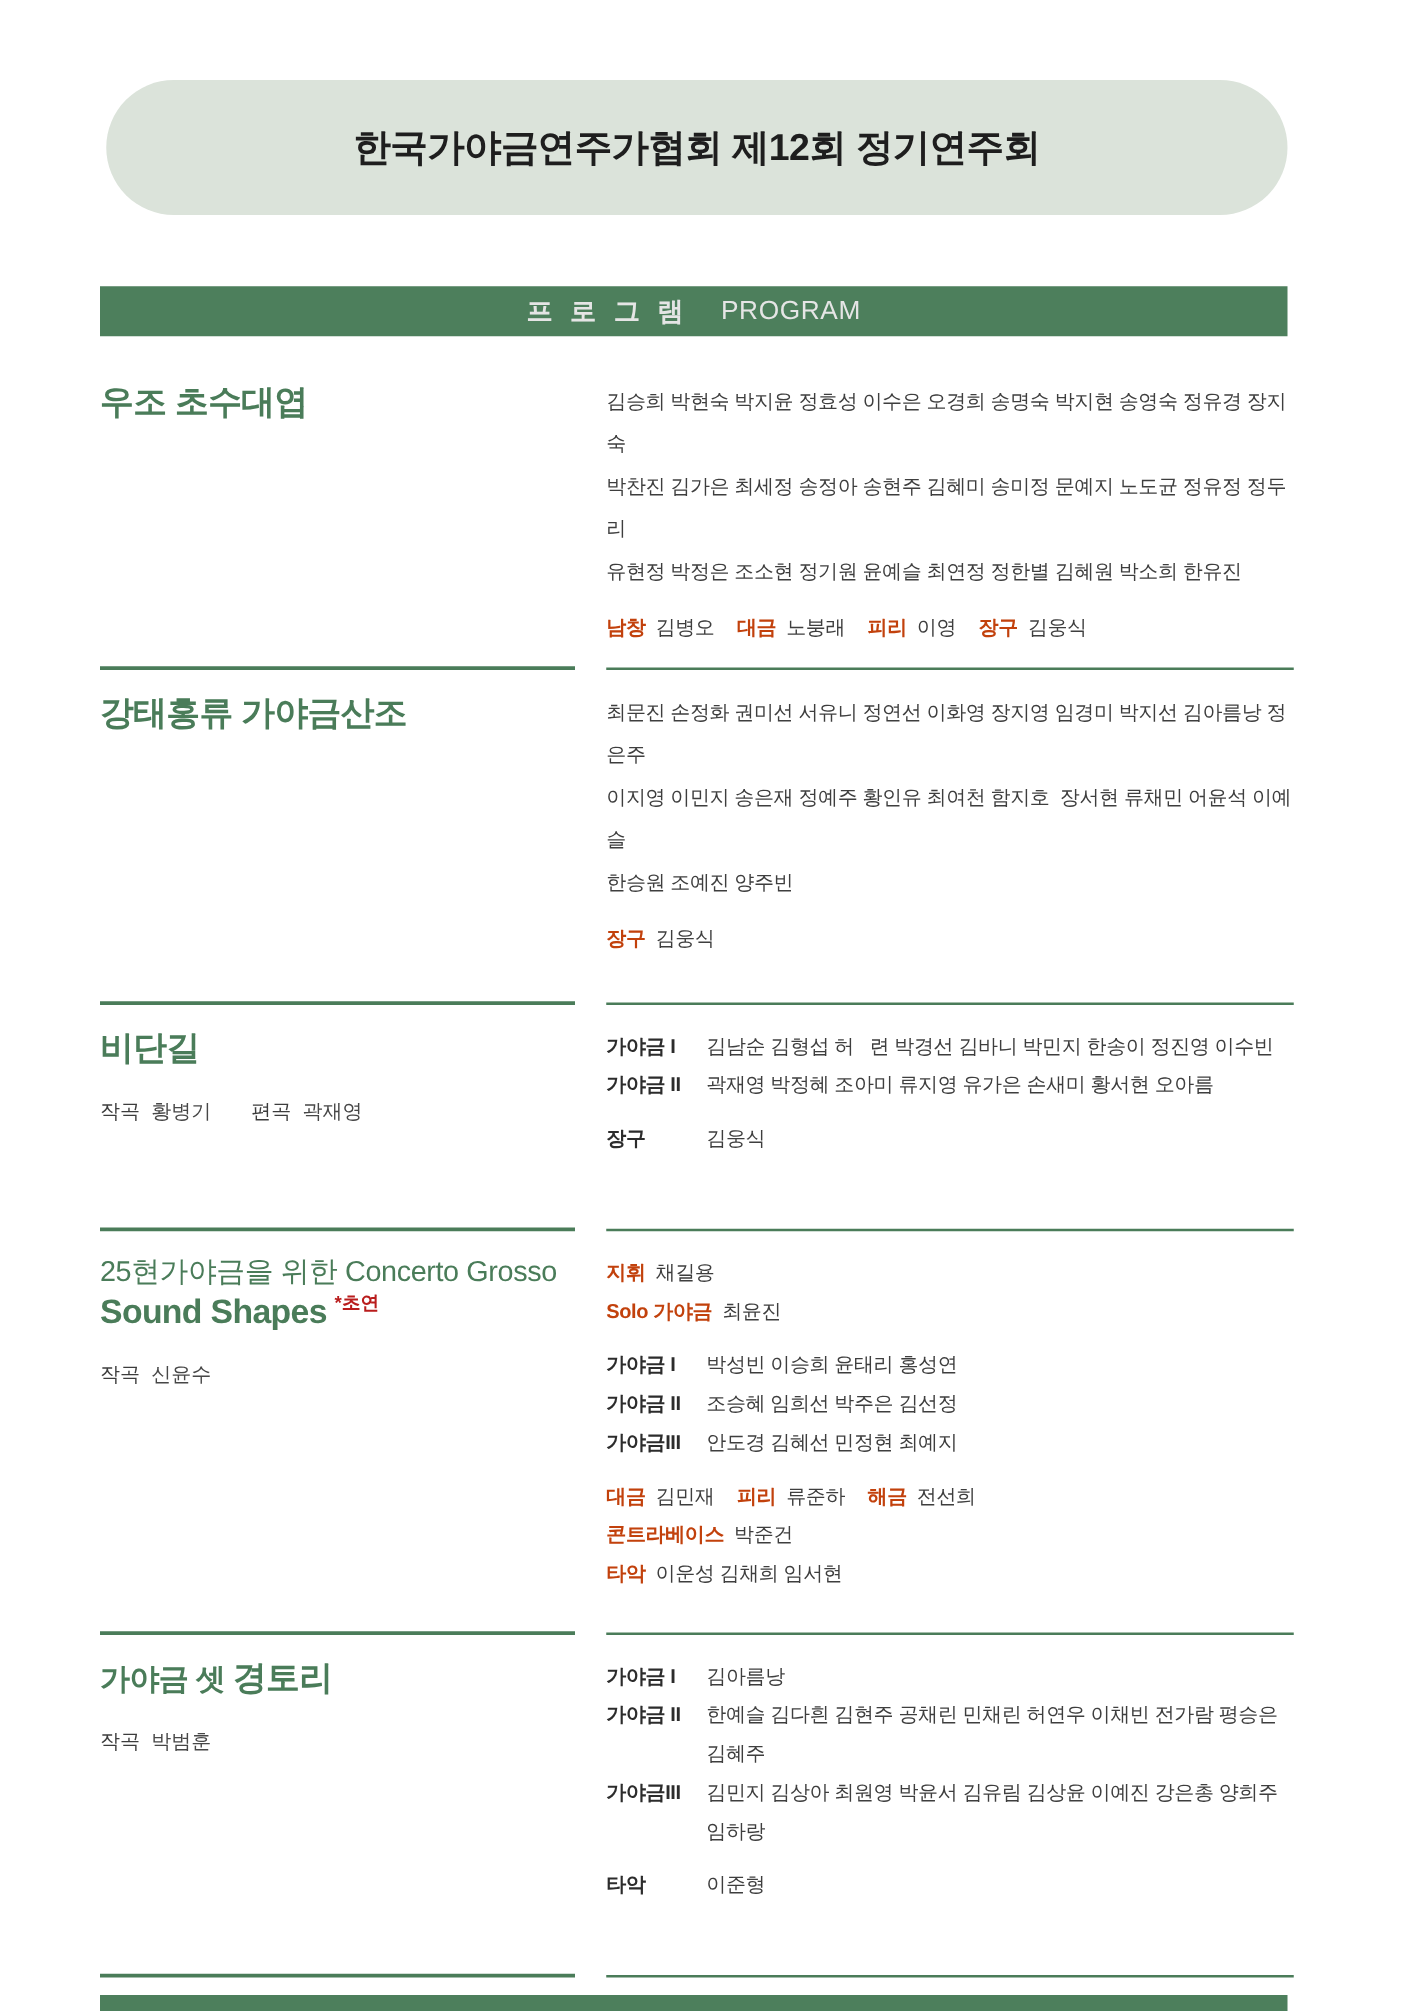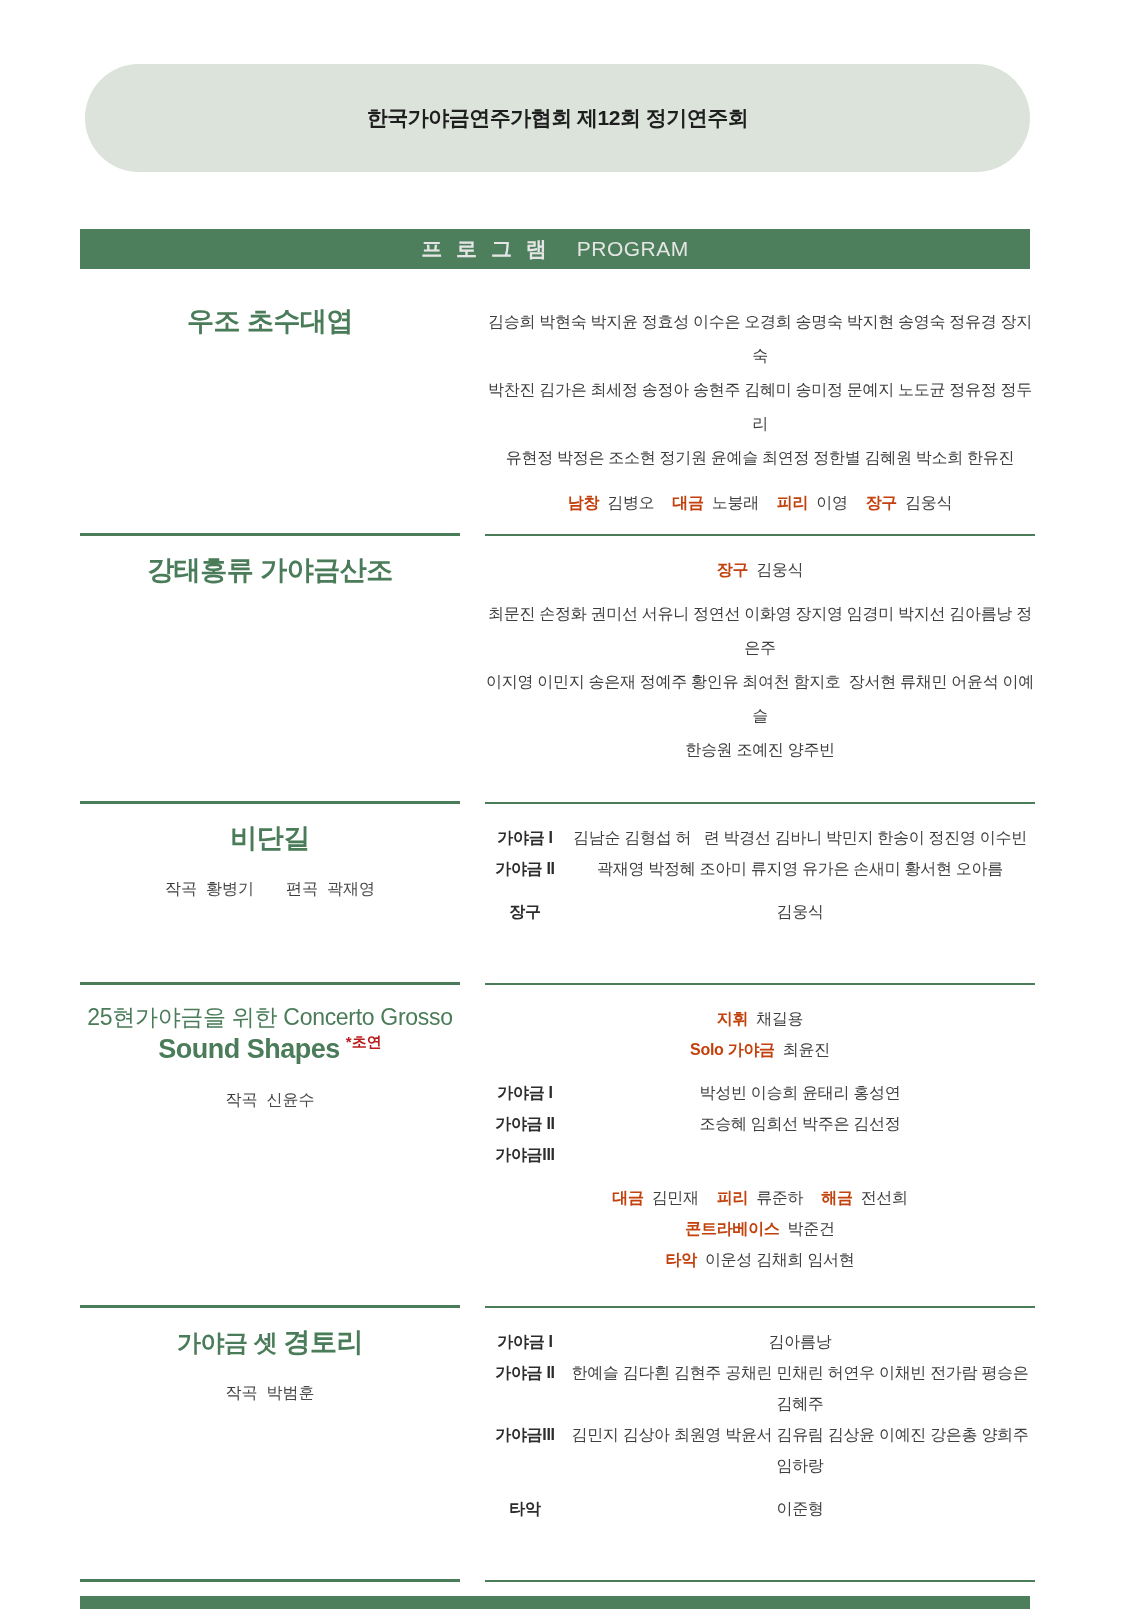--- a/index.html
+++ b/index.html
@@ -10,35 +10,35 @@
   }
   .page{position:relative;width:1140px;height:1609px;background:#fff;}
 
   
   .banner{
     position:absolute;left:85px;top:64px;width:945px;height:108px;
     background:#dbe3da;border-radius:54px;
     display:flex;align-items:center;justify-content:center;
   }
   .banner-title{
-    font-size:21px;font-weight:700;color:#1e1e1e;letter-spacing:-0.5px;
+    font-size:30px;font-weight:700;color:#1e1e1e;letter-spacing:-0.5px;
   }
 
   
   .program-bar{
     position:absolute;left:80px;top:229px;width:950px;height:40px;
     background:#4d7f5c;color:#e5e5e5;
     display:flex;align-items:center;justify-content:center;gap:26px;
   }
   .program-ko{font-size:21px;font-weight:600;letter-spacing:4px;}
   .program-en{font-size:21px;font-weight:500;letter-spacing:0.5px;}
 
   
   .sections{position:absolute;left:80px;top:305px;width:955px;}
-  .section{display:flex;align-items:stretch;text-align:center;}
+  .section{display:flex;align-items:stretch;}
   .col-left{width:380px;flex:0 0 380px;margin-right:25px;}
   .col-right{flex:1;min-width:0;}
   .divider-left{border-top:3px solid #4a7c59;margin-bottom:18px;}
   .divider-right{border-top:2px solid #4a7c59;margin-bottom:18px;margin-top:1px;}
 
   .section:nth-of-type(1){margin-bottom:15px;}
   .section:nth-of-type(2){margin-bottom:34px;}
   .section:nth-of-type(3){margin-bottom:55px;}
   .section:nth-of-type(4){margin-bottom:30px;}
   .section:nth-of-type(5){margin-bottom:55px;}
@@ -104,27 +104,27 @@
         </div>
       </section>
       <section class="section">
         <div class="col-left">
           <div class="divider-left"></div>
           <h2 class="section-title"><span class="title-main">강태홍류 가야금산조</span></h2>
         </div>
         <div class="col-right">
           <div class="divider-right"></div>
           <div class="block">
-            <div class="role-line"><span class="role-pair"><span class="role-label">장구</span><span class="role-names">김웅식</span></span></div>
-          </div>
-          <div class="block">
             <div class="name-line">최문진 손정화 권미선 서유니 정연선 이화영 장지영 임경미 박지선 김아름낭 정은주</div>
             <div class="name-line">이지영 이민지 송은재 정예주 황인유 최여천 함지호  장서현 류채민 어윤석 이예슬</div>
             <div class="name-line">한승원 조예진 양주빈</div>
           </div>
+          <div class="block">
+            <div class="role-line"><span class="role-pair"><span class="role-label">장구</span><span class="role-names">김웅식</span></span></div>
+          </div>
         </div>
       </section>
       <section class="section">
         <div class="col-left">
           <div class="divider-left"></div>
           <h2 class="section-title"><span class="title-main">비단길</span></h2>
           <div class="credits"><span class="credit-pair"><span class="credit-role">작곡</span><span class="credit-name">황병기</span></span><span class="credit-pair"><span class="credit-role">편곡</span><span class="credit-name">곽재영</span></span></div>
         </div>
         <div class="col-right">
           <div class="divider-right"></div>
@@ -163,20 +163,21 @@
             <div class="part-row">
               <span class="part-label">가야금 I</span>
               <span class="part-names">박성빈 이승희 윤태리 홍성연</span>
             </div>
             <div class="part-row">
               <span class="part-label">가야금 II</span>
               <span class="part-names">조승혜 임희선 박주은 김선정</span>
             </div>
             <div class="part-row">
               <span class="part-label">가야금III</span>
+              <span class="part-names">안도경 김혜선 민정현 최예지</span>
             </div>
           </div>
           <div class="block">
             <div class="role-line"><span class="role-pair"><span class="role-label">대금</span><span class="role-names">김민재</span></span><span class="role-pair"><span class="role-label">피리</span><span class="role-names">류준하</span></span><span class="role-pair"><span class="role-label">해금</span><span class="role-names">전선희</span></span></div>
             <div class="role-line"><span class="role-pair"><span class="role-label">콘트라베이스</span><span class="role-names">박준건</span></span></div>
             <div class="role-line"><span class="role-pair"><span class="role-label">타악</span><span class="role-names">이운성 김채희 임서현</span></span></div>
           </div>
         </div>
       </section>
       <section class="section">

